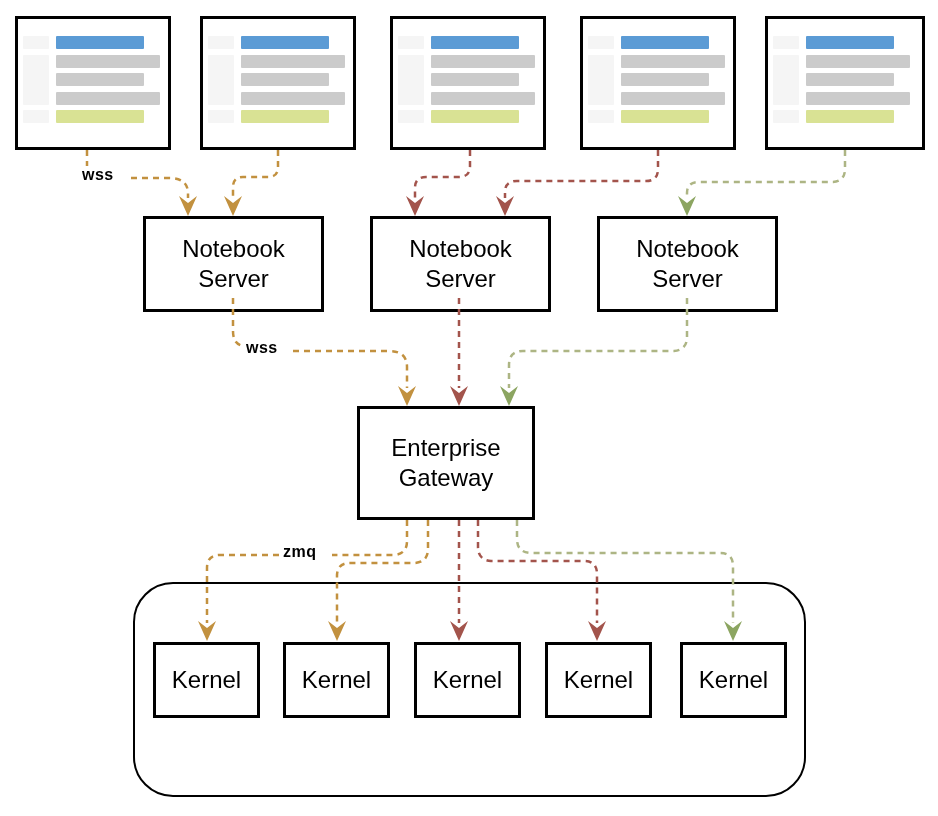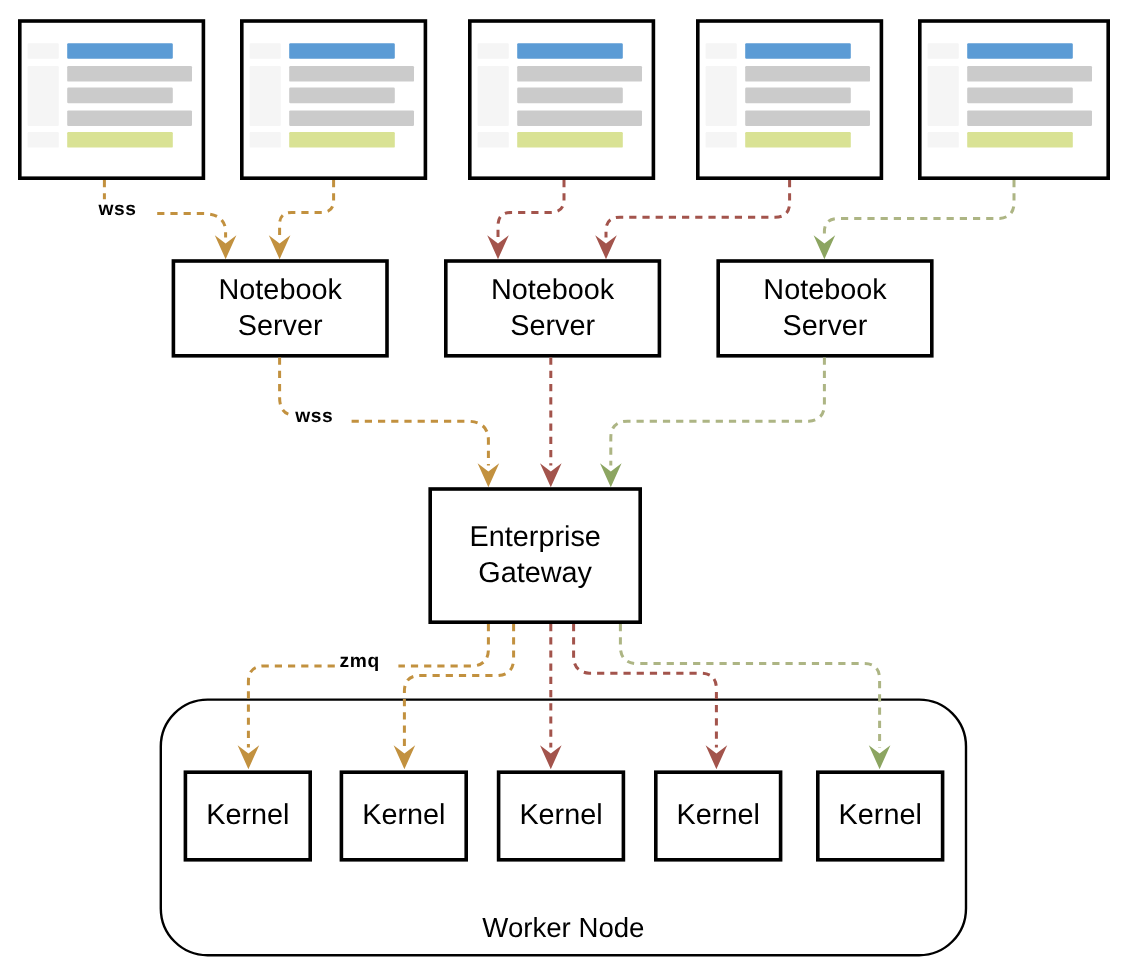--- a/index.html
+++ b/index.html
@@ -24,21 +24,21 @@
   .bar-blue{left:38px;width:88px;background:var(--panel_blue);}
   .bar-gray-long{left:38px;width:104px;background:var(--panel_gray);}
   .bar-gray-short{left:38px;width:88px;background:var(--panel_gray);}
   .bar-green{left:38px;width:88px;background:var(--panel_green);}
   .r1{top:17px;height:13px;} .r2{top:36px;height:13px;} .r3{top:54px;height:13px;}
   .r4{top:73px;height:13px;} .r5{top:91px;height:13px;}
   .leftcol.tall{top:36px;height:50px;}
   
   .node{position:absolute;background:#fff;border:3px solid #000;box-sizing:border-box;
         display:flex;align-items:center;justify-content:center;text-align:center;}
-  .server{top:216px;width:181px;height:82px;font-size:24px;line-height:1.23;}
+  .server{top:216px;width:181px;height:96px;font-size:24px;line-height:1.23;}
   .server .wrap{display:inline-block;max-width:125px;}
   .gateway{left:357px;top:406px;width:178px;height:114px;font-size:24px;line-height:1.23;}
   .gateway .wrap{display:inline-block;max-width:140px;}
   .kernel{top:642px;width:107px;height:76px;font-size:24px;}
   .worker{position:absolute;left:133px;top:582px;width:673px;height:215px;border:2.5px solid #000;
           border-radius:40px;box-sizing:border-box;background:transparent;}
   .worker-label{position:absolute;left:133px;top:760px;width:673px;text-align:center;font-size:23px;}
   
   .edge-label{position:absolute;font-size:16px;font-weight:700;letter-spacing:0.5px;}
 </style>
@@ -92,21 +92,20 @@
     <div class="cell leftcol tall"></div>
     <div class="cell leftcol r5"></div>
     <div class="cell bar-blue r1"></div>
     <div class="cell bar-gray-long r2"></div>
     <div class="cell bar-gray-short r3"></div>
     <div class="cell bar-gray-long r4"></div>
     <div class="cell bar-green r5"></div>
   </div>
 
   <div class="worker"></div>
-  <div class="worker-label">Worker Node</div>
 
   <div class="node server" style="left:143px;">
     <span class="wrap">Notebook Server</span>
   </div>
   <div class="node server" style="left:370px;">
     <span class="wrap">Notebook Server</span>
   </div>
   <div class="node server" style="left:597px;">
     <span class="wrap">Notebook Server</span>
   </div>

